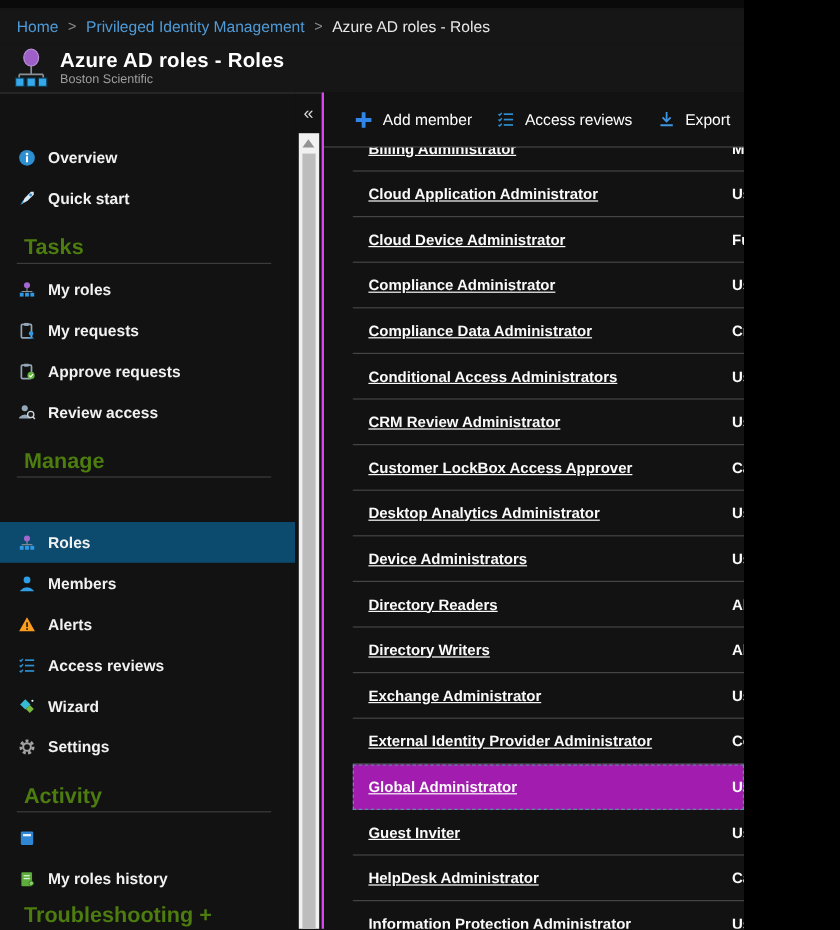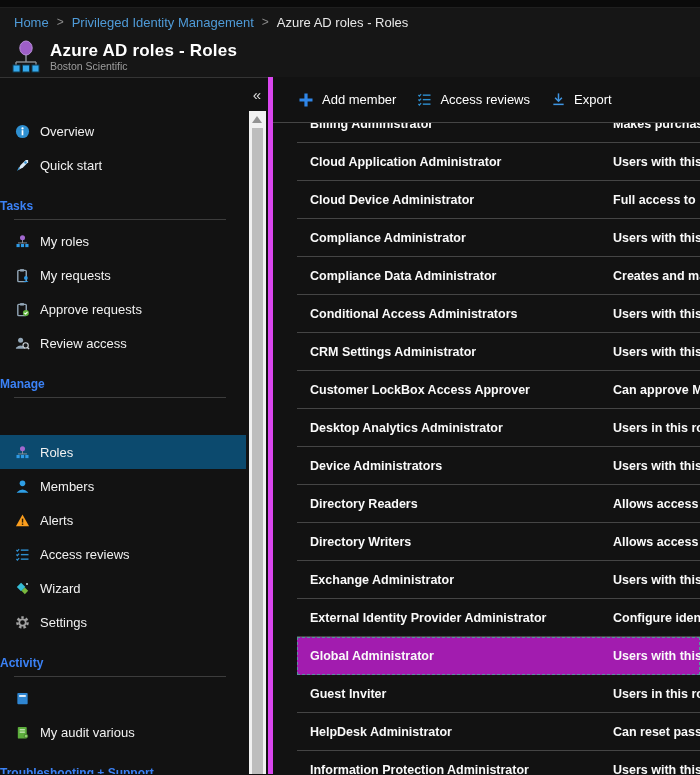--- a/index.html
+++ b/index.html
@@ -1,18 +1,18 @@
 <!DOCTYPE html>
 <html><head>
 <meta charset="utf-8">
 <style>
   * { margin:0; padding:0; box-sizing:border-box; }
   html,body { background:#000; }
   body { font-family:"Liberation Sans", sans-serif; }
-  .screen { position:relative; width:700px; height:775px; background:#121212; overflow:hidden; color:#f0f0f0; }
+  .screen { position:relative; width:620px; height:775px; background:#121212; overflow:hidden; color:#f0f0f0; }
 
   
   .top-strip { height:8px; background:#0a0a0a; border-bottom:1px solid #1f1f1f; }
 
   
   .breadcrumb-bar { height:28px; background:#161616; display:flex; align-items:center; padding-left:14px; font-size:13px; }
   .crumb-link { color:#4f9bd8; text-decoration:none; cursor:pointer; }
   .crumb-sep { color:#8a8a8a; margin:0 8px; font-size:12px; }
   .crumb-current { color:#e8e8e8; }
 
@@ -20,48 +20,48 @@
   .page-header { height:41px; background:#161616; display:flex; align-items:center; padding-left:12px; }
   .pim-big-icon { width:28px; height:34px; flex:none; margin-right:10px; }
   .title-block { display:flex; flex-direction:column; justify-content:center; }
   .page-title { font-size:17px; font-weight:bold; color:#ffffff; line-height:19px; letter-spacing:.2px; }
   .page-subtitle { font-size:10.5px; color:#9d9d9d; line-height:12px; }
 
   
   .content { display:flex; height:697px; }
   .sidebar { width:246px; flex:none; background:#121212; border-top:1px solid #343434; padding-top:36px; overflow:hidden; }
   .rail { width:22px; flex:none; background:#121212; border-top:1px solid #343434; display:flex; flex-direction:column; align-items:center; }
-  .main { flex:1; background:#121212; border-left:5px solid #d946ef; display:flex; flex-direction:column; min-width:0; }
+  .main { flex:1; background:#121212; border-left:2px solid #d946ef; display:flex; flex-direction:column; min-width:0; }
 
   
   .nav-item { height:34px; display:flex; align-items:center; padding-left:14px; cursor:pointer; }
   .nav-item.selected { background:#0c4a6e;margin-top:37px; }
   .icon-box { width:16px; height:16px; flex:none; margin-right:10px; display:flex; align-items:center; justify-content:center; }
   .icon-box svg { display:block; }
-  .nav-label { font-size:13px; color:#f1f1f1; white-space:nowrap; }
-  .nav-group-header { margin-top:13px; height:22px; display:flex; align-items:center; padding-left:0; font-size:12px; font-weight:bold; color:#3b82f6; }
+  .nav-label { font-size:13px; color:#f1f1f1; white-space:nowrap;font-weight:bold; }
+  .nav-group-header { margin-top:13px; height:22px; display:flex; align-items:center; padding-left:20px; font-size:18px; font-weight:bold; color:#4d7c0f; }
   .nav-divider { border-bottom:1px solid #3c3c3c; margin:2px 20px 4px 14px; }
 
   
   .collapse-btn { height:33px; width:100%; display:flex; align-items:center; justify-content:center; color:#dcdcdc; font-size:15px; cursor:pointer; }
   .scroll-track { width:17px; flex:1; background:#f1f1f1; display:flex; flex-direction:column; align-items:center; }
   .scroll-up { margin-top:5px; width:0; height:0; border-left:5px solid transparent; border-right:5px solid transparent; border-bottom:7px solid #939393; cursor:pointer; }
   .scroll-thumb { margin-top:5px; width:11px; flex:1; background:#bdbdbd; cursor:grab; }
 
   
   .toolbar { height:46px; flex:none; display:flex; align-items:center; padding-left:15px; border-bottom:1px solid #454545; }
   .toolbar-btn { display:flex; align-items:center; padding:0 10px; height:32px; cursor:pointer; color:#ffffff; font-size:13px; }
   .toolbar-btn .icon-box { margin-right:8px; }
 
   
   .grid { flex:1; overflow:hidden; padding-left:24px; }
   .grid-row { height:38px; border-bottom:1px solid #454545; position:relative; display:flex; align-items:center; overflow:hidden; cursor:pointer; }
   .grid-row.first { margin-top:-18px; }
   .grid-row.selected { background:#a21caf; outline:1px dashed #56949c; outline-offset:-1px; border-bottom-color:transparent; }
-  .cell-name { padding-left:13px; font-size:12.5px; font-weight:bold; color:#fafafa; white-space:nowrap; }
+  .cell-name { padding-left:13px; font-size:12.5px; font-weight:bold; color:#fafafa; white-space:nowrap;text-decoration:underline; }
   .cell-desc { position:absolute; left:316px; font-size:12.5px; font-weight:bold; color:#fafafa; white-space:nowrap; }
 </style>
 </head>
 <body>
 
 <div class="screen">
 
   <div class="top-strip"></div>
 
   <div class="breadcrumb-bar">
@@ -241,21 +241,21 @@
         </div>
         <div class="nav-item">
           <span class="icon-box">
             <svg width="15" height="15" viewBox="0 0 16 16">
               <rect x="3" y="2" width="9.5" height="12.5" rx="1" fill="#5cad3c"></rect>
               <rect x="5" y="4.5" width="5.5" height="1.2" fill="#d9efcd"></rect>
               <rect x="5" y="7" width="5.5" height="1.2" fill="#d9efcd"></rect>
               <circle cx="11.8" cy="11.8" r="2" fill="#8bd06a" stroke="#2c5a18" stroke-width="0.6"></circle>
             </svg>
           </span>
-          <span class="nav-label">My audit various</span>
+          <span class="nav-label">My roles history</span>
         </div>
         <div class="nav-group-header">Troubleshooting + Support</div>
         <div class="nav-divider"></div>
         <div class="nav-item">
           <span class="icon-box">
             <svg width="15" height="15" viewBox="0 0 16 16">
               <circle cx="8" cy="8" r="6.5" fill="#3d464d"></circle>
             </svg>
           </span>
         </div>
@@ -328,21 +328,21 @@
           </div>
           <div class="grid-row">
             <div class="cell-name">Compliance Data Administrator</div>
             <div class="cell-desc">Creates and manages compliance content.</div>
           </div>
           <div class="grid-row">
             <div class="cell-name">Conditional Access Administrators</div>
             <div class="cell-desc">Users with this role have the ability to manage Azure Active Directory Conditional Access settings.</div>
           </div>
           <div class="grid-row">
-            <div class="cell-name">CRM Settings Administrator</div>
+            <div class="cell-name">CRM Review Administrator</div>
             <div class="cell-desc">Users with this role have global permissions within Microsoft Dynamics 365 Online.</div>
           </div>
           <div class="grid-row">
             <div class="cell-name">Customer LockBox Access Approver</div>
             <div class="cell-desc">Can approve Microsoft support requests to access customer organizational data.</div>
           </div>
           <div class="grid-row">
             <div class="cell-name">Desktop Analytics Administrator</div>
             <div class="cell-desc">Users in this role can manage the Desktop Analytics service.</div>
           </div>

